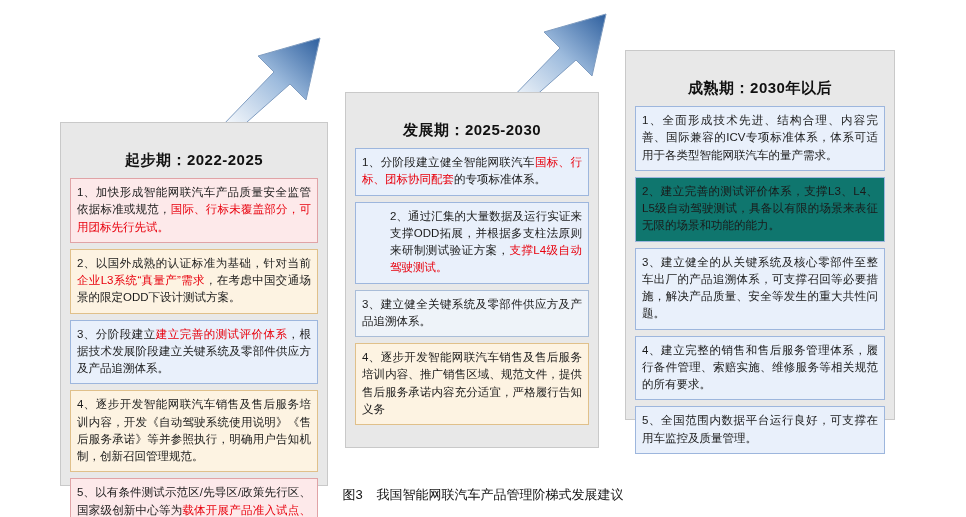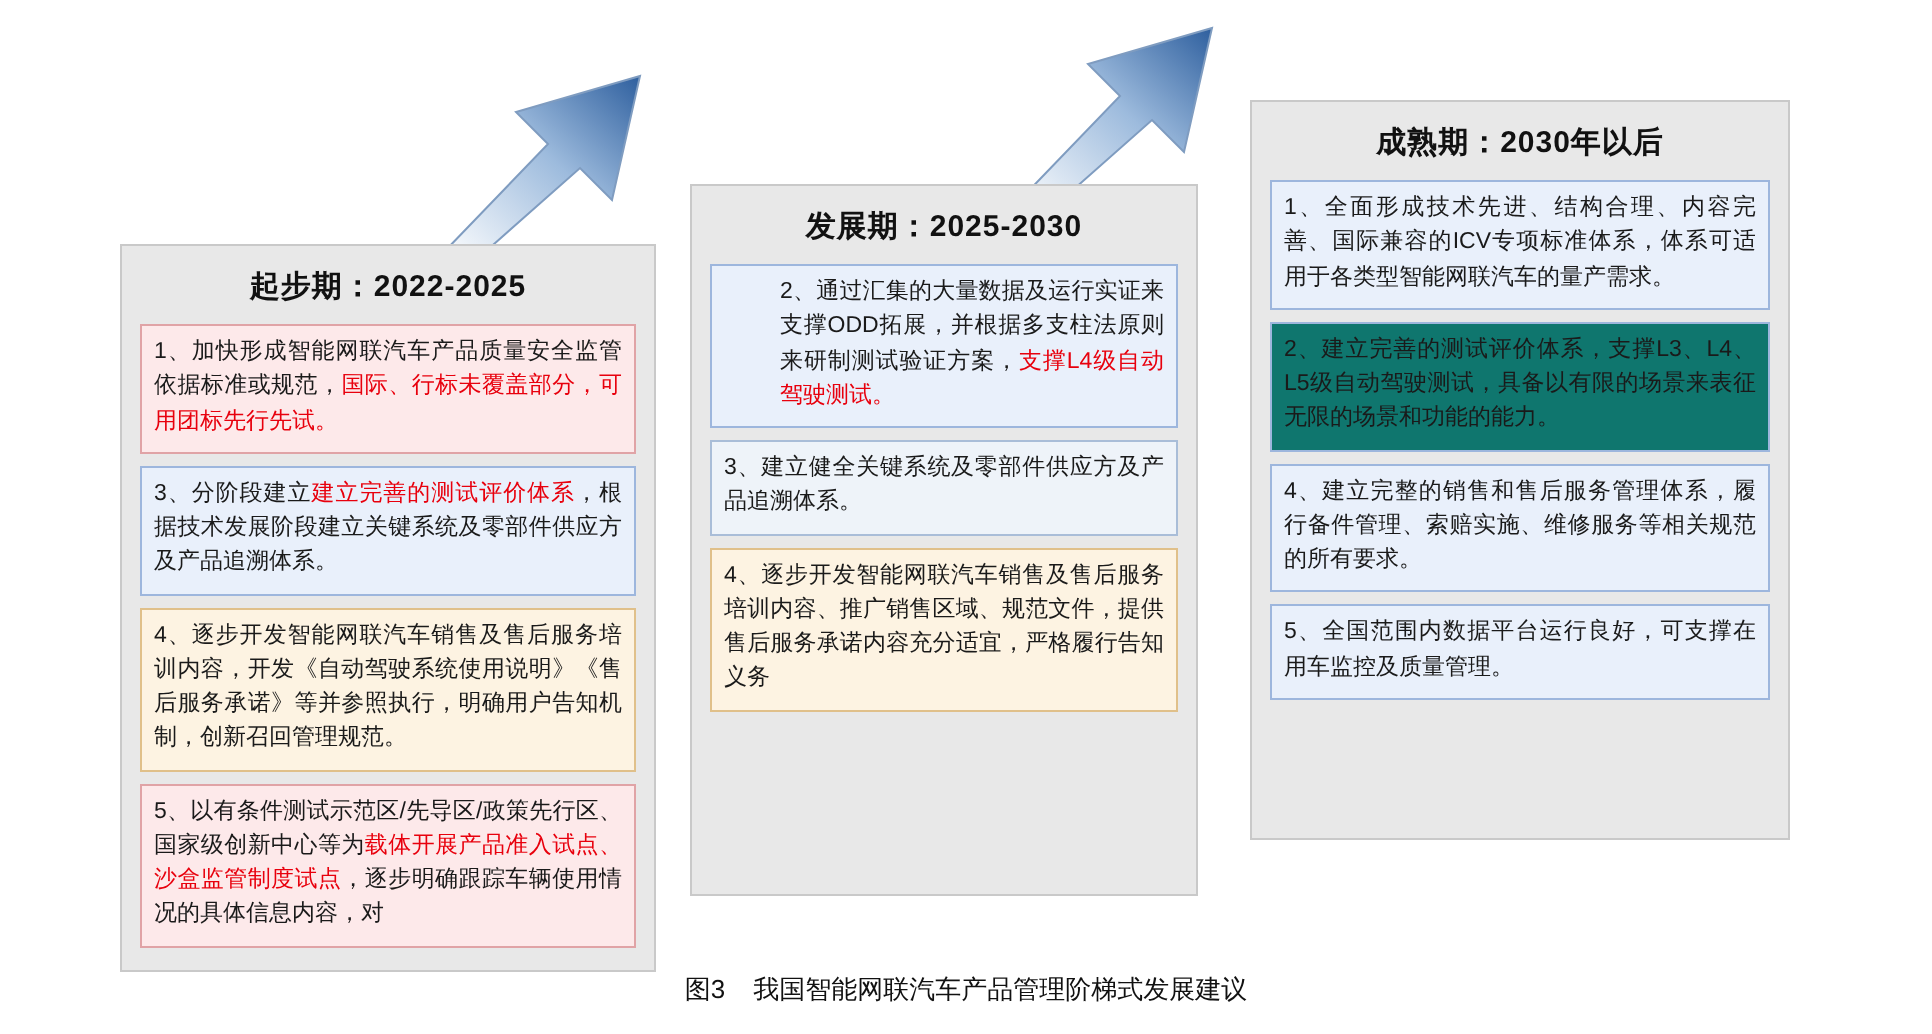--- a/index.html
+++ b/index.html
@@ -23,21 +23,21 @@
     border:1px solid #c9c9c9;
     box-sizing:border-box;
     padding:8px 9px 10px 9px;
   }
   .panel-title{
     text-align:center;
     font-weight:bold;
     font-size:15px;
     color:#111;
     letter-spacing:.5px;
-    margin:4px 0 9px 0;
+    margin:20px 0 9px 0;
     line-height:1.2;
   }
   .items{display:flex;flex-direction:column;gap:6px;}
   .item{
     border:1px solid #b9b9b9;
     box-sizing:border-box;
     padding:5px 6px 6px 6px;
     font-size:11.5px;
     line-height:1.5;
     color:#1a1a1a;
@@ -90,40 +90,43 @@
         </linearGradient>
       </defs>
       <polygon points="6,96 58,42 42,26 104,8 90,70 74,54 22,100" fill="url(#ag2)" stroke="#7f9cc0" stroke-width="1"></polygon>
     </svg>
   </div>
 
   <div class="panel" id="stage1">
     <div class="panel-title">起步期：2022-2025</div>
     <div class="items">
         <div class="item" style="background: rgb(253, 233, 234); border-color: rgb(224, 163, 166);"><span>1、加快形成智能网联汽车产品质量安全监管依据标准或规范，</span><span class="hl-red">国际、行标未覆盖部分，可用团标先行先试。</span></div>
+        <div class="item" style="background: rgb(253, 243, 226); border-color: rgb(224, 192, 138);"><span>2、以国外成熟的认证标准为基础，针对当前</span><span class="hl-red">企业L3系统“真量产”需求</span><span>，在考虑中国交通场景的限定ODD下设计测试方案。</span></div>
         <div class="item" style="background: rgb(233, 240, 251); border-color: rgb(157, 182, 221);"><span>3、分阶段建立</span><span class="hl-red">建立完善的测试评价体系</span><span>，根据技术发展阶段建立关键系统及零部件供应方及产品追溯体系。</span></div>
         <div class="item" style="background: rgb(253, 243, 226); border-color: rgb(224, 192, 138);"><span>4、逐步开发智能网联汽车销售及售后服务培训内容，开发《自动驾驶系统使用说明》《售后服务承诺》等并参照执行，明确用户告知机制，创新召回管理规范。</span></div>
         <div class="item" style="background: rgb(253, 233, 234); border-color: rgb(224, 163, 166);"><span>5、以有条件测试示范区/先导区/政策先行区、国家级创新中心等为</span><span class="hl-red">载体开展产品准入试点、沙盒监管制度试点</span><span>，逐步明确跟踪车辆使用情况的具体信息内容，对</span></div>
       </div>
   </div>
 
   <div class="panel" id="stage2">
     <div class="panel-title">发展期：2025-2030</div>
     <div class="items">
+        <div class="item" style="background: rgb(233, 240, 251); border-color: rgb(157, 182, 221);"><span>1、分阶段建立健全智能网联汽车</span><span class="hl-red">国标、行标、团标协同配套</span><span>的专项标准体系。</span></div>
         <div class="item" style="background: rgb(233, 240, 251); border-color: rgb(157, 182, 221); padding-left: 34px;"><span>2、通过汇集的大量数据及运行实证来支撑ODD拓展，并根据多支柱法原则来研制测试验证方案，</span><span class="hl-red">支撑L4级自动驾驶测试。</span></div>
         <div class="item" style="background: rgb(238, 243, 249); border-color: rgb(169, 189, 216);"><span>3、建立健全关键系统及零部件供应方及产品追溯体系。</span></div>
         <div class="item" style="background: rgb(253, 243, 226); border-color: rgb(224, 192, 138);"><span>4、逐步开发智能网联汽车销售及售后服务培训内容、推广销售区域、规范文件，提供售后服务承诺内容充分适宜，严格履行告知义务</span></div>
       </div>
   </div>
 
   <div class="panel" id="stage3">
     <div class="panel-title">成熟期：2030年以后</div>
     <div class="items">
         <div class="item" style="background: rgb(233, 240, 251); border-color: rgb(157, 182, 221);"><span>1、全面形成技术先进、结构合理、内容完善、国际兼容的ICV专项标准体系，体系可适用于各类型智能网联汽车的量产需求。</span></div>
         <div class="item" style="background: #0f766e; border-color: rgb(157, 182, 221);"><span>2、建立完善的测试评价体系，支撑L3、L4、L5级自动驾驶测试，具备以有限的场景来表征无限的场景和功能的能力。</span></div>
+        <div class="item" style="background: rgb(233, 240, 251); border-color: rgb(157, 182, 221);"><span>3、建立健全的从关键系统及核心零部件至整车出厂的产品追溯体系，可支撑召回等必要措施，解决产品质量、安全等发生的重大共性问题。</span></div>
         <div class="item" style="background: rgb(233, 240, 251); border-color: rgb(157, 182, 221);"><span>4、建立完整的销售和售后服务管理体系，履行备件管理、索赔实施、维修服务等相关规范的所有要求。</span></div>
         <div class="item" style="background: rgb(233, 240, 251); border-color: rgb(157, 182, 221);"><span>5、全国范围内数据平台运行良好，可支撑在用车监控及质量管理。</span></div>
       </div>
   </div>
 
   <div class="caption">
     <span class="fignum">图3</span><span>我国智能网联汽车产品管理阶梯式发展建议</span>
   </div>
 
 </div>

